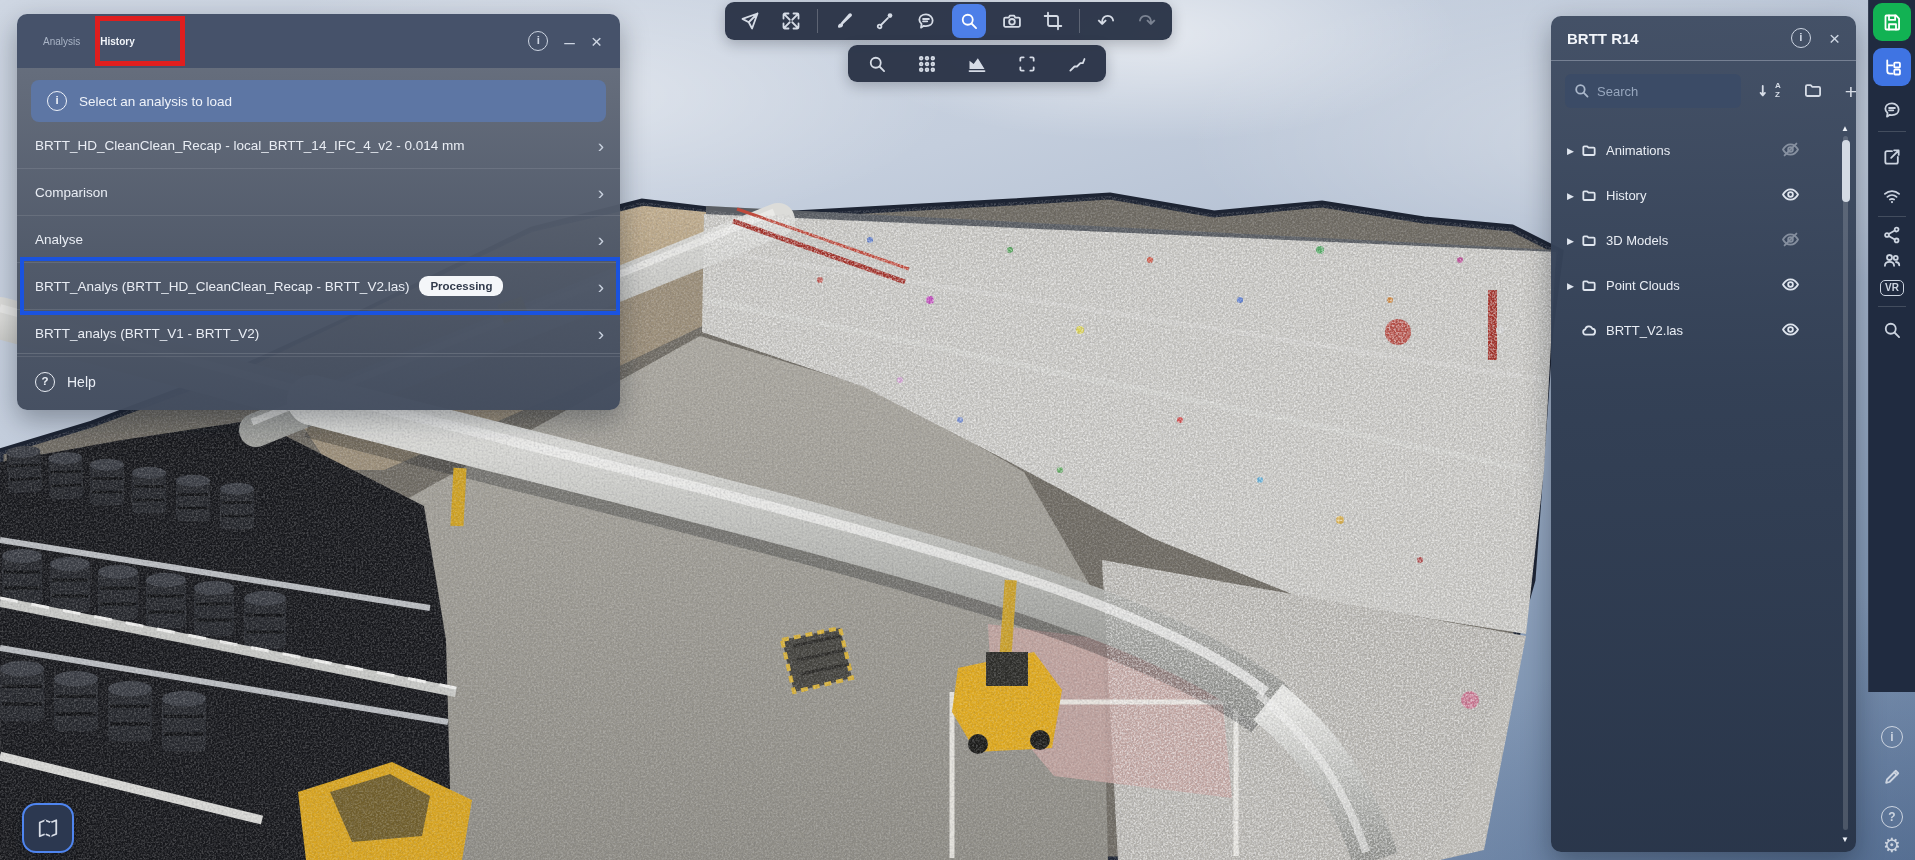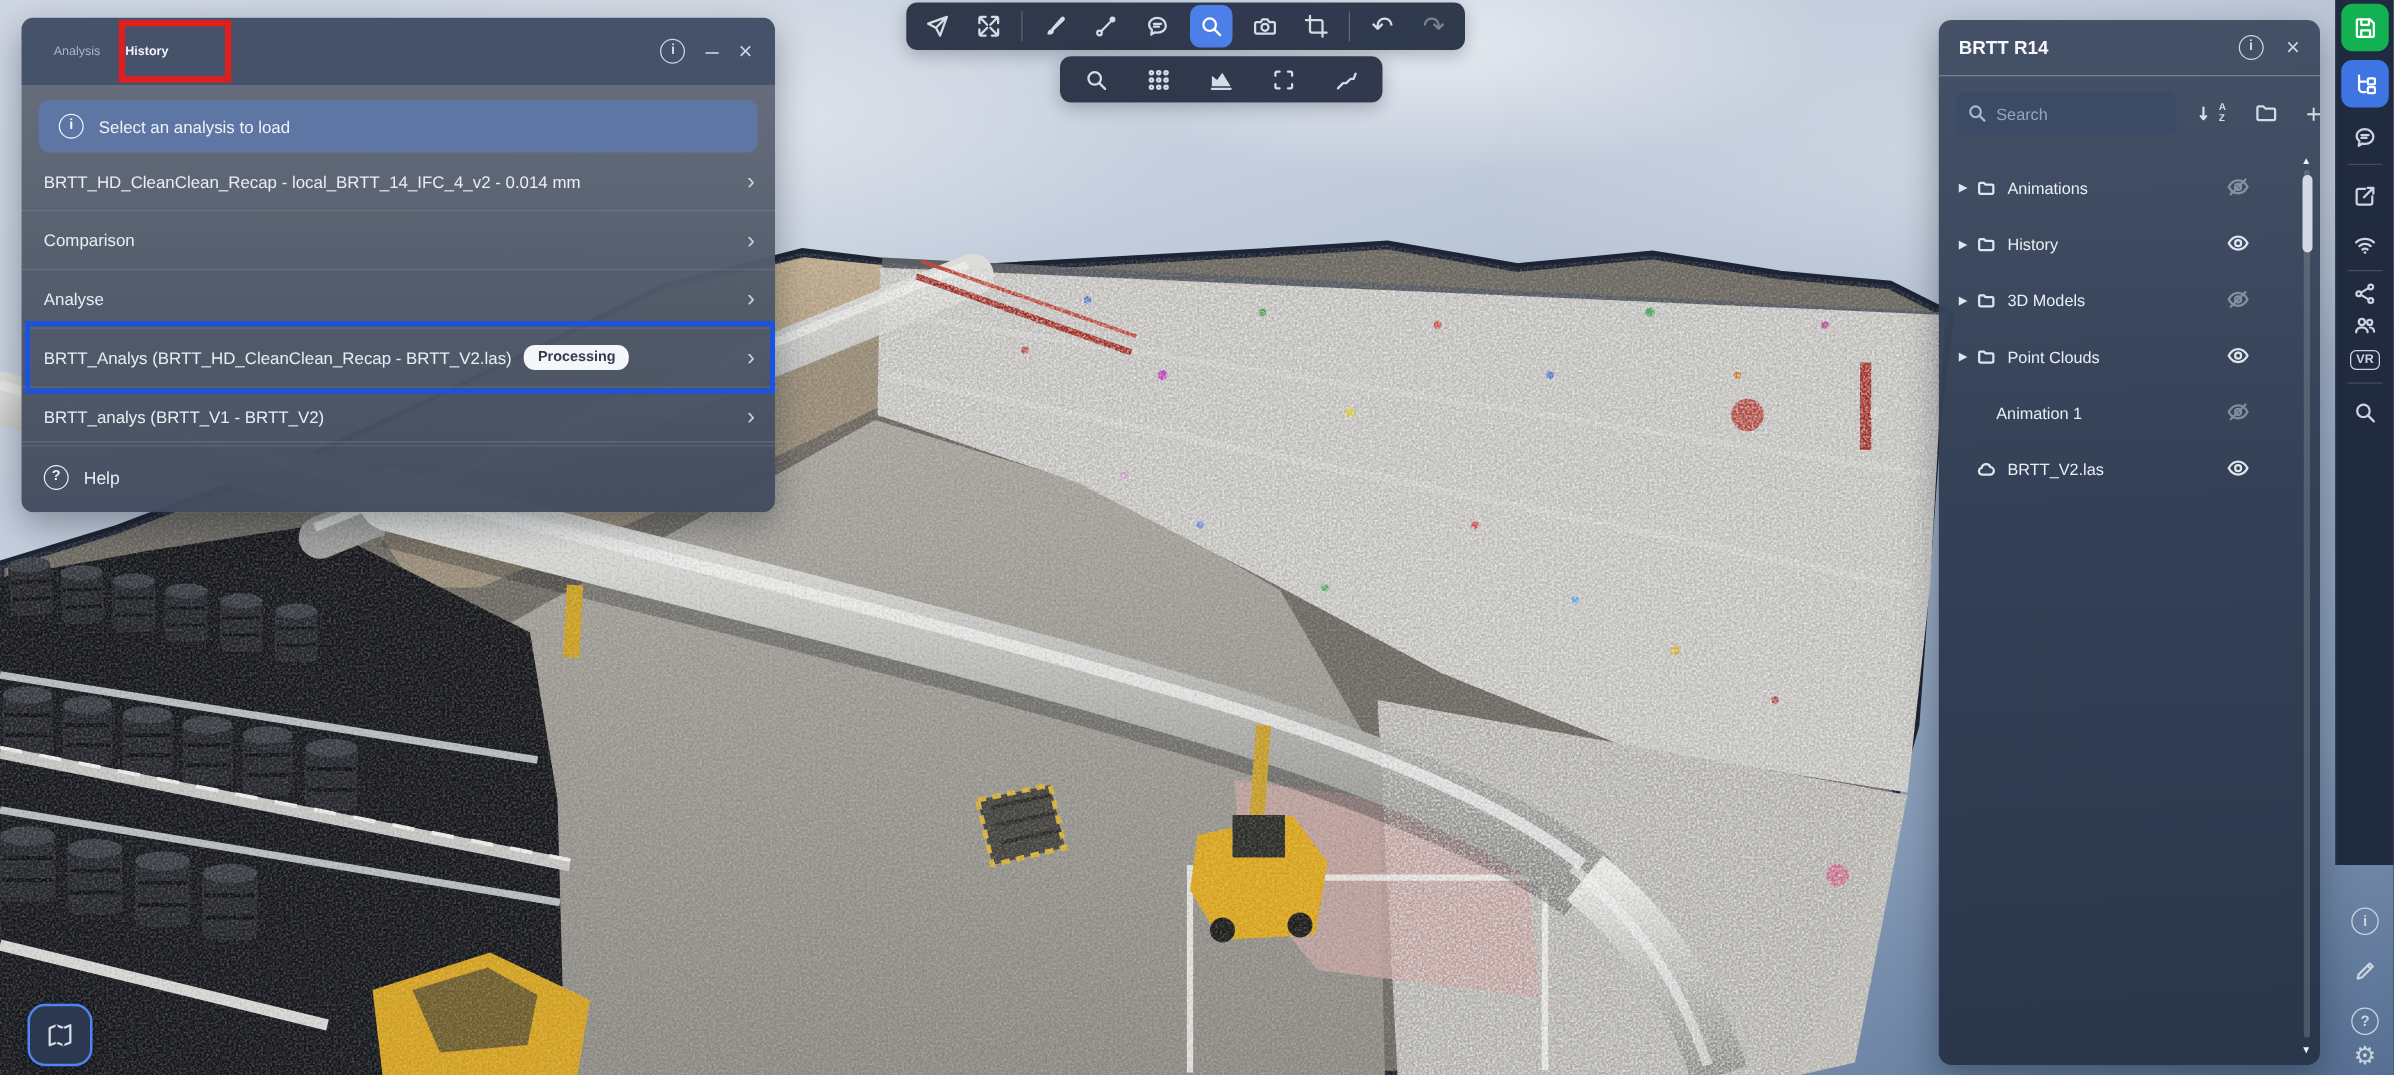--- a/index.html
+++ b/index.html
@@ -511,30 +511,20 @@
         </span>
         <span>Point Clouds</span>
         <span class="eye-btn on">
           <svg class="ic" viewBox="0 0 24 24" style="width:19px;height:19px">
               <path d="M2.5 12 C5 7.5 8.3 5.5 12 5.5 s7 2 9.5 6.5 C19 16.5 15.7 18.5 12 18.5 S5 16.5 2.5 12 Z"></path>
               <circle cx="12" cy="12" r="3"></circle>
               <path class="slash" d="M4.5 19.5 L19.5 4.5"></path>
             </svg>
         </span>
       </div>
-      <div class="tree-row indent1">
-        <span>Animation 1</span>
-        <span class="eye-btn off">
-          <svg class="ic" viewBox="0 0 24 24" style="width:19px;height:19px">
-              <path d="M2.5 12 C5 7.5 8.3 5.5 12 5.5 s7 2 9.5 6.5 C19 16.5 15.7 18.5 12 18.5 S5 16.5 2.5 12 Z"></path>
-              <circle cx="12" cy="12" r="3"></circle>
-              <path class="slash" d="M4.5 19.5 L19.5 4.5"></path>
-            </svg>
-        </span>
-      </div>
       <div class="tree-row indent2">
         <span class="ficon">
           <svg class="ic" viewBox="0 0 24 24" style="width:16px;height:16px">
               <path d="M7 17.5 a4 4 0 0 1 -.6 -7.9 5.5 5.5 0 0 1 10.6 -1 4.2 4.2 0 0 1 -.6 8.9 Z"></path>
             </svg>
         </span>
         <span>BRTT_V2.las</span>
         <span class="eye-btn on">
           <svg class="ic" viewBox="0 0 24 24" style="width:19px;height:19px">
               <path d="M2.5 12 C5 7.5 8.3 5.5 12 5.5 s7 2 9.5 6.5 C19 16.5 15.7 18.5 12 18.5 S5 16.5 2.5 12 Z"></path>

